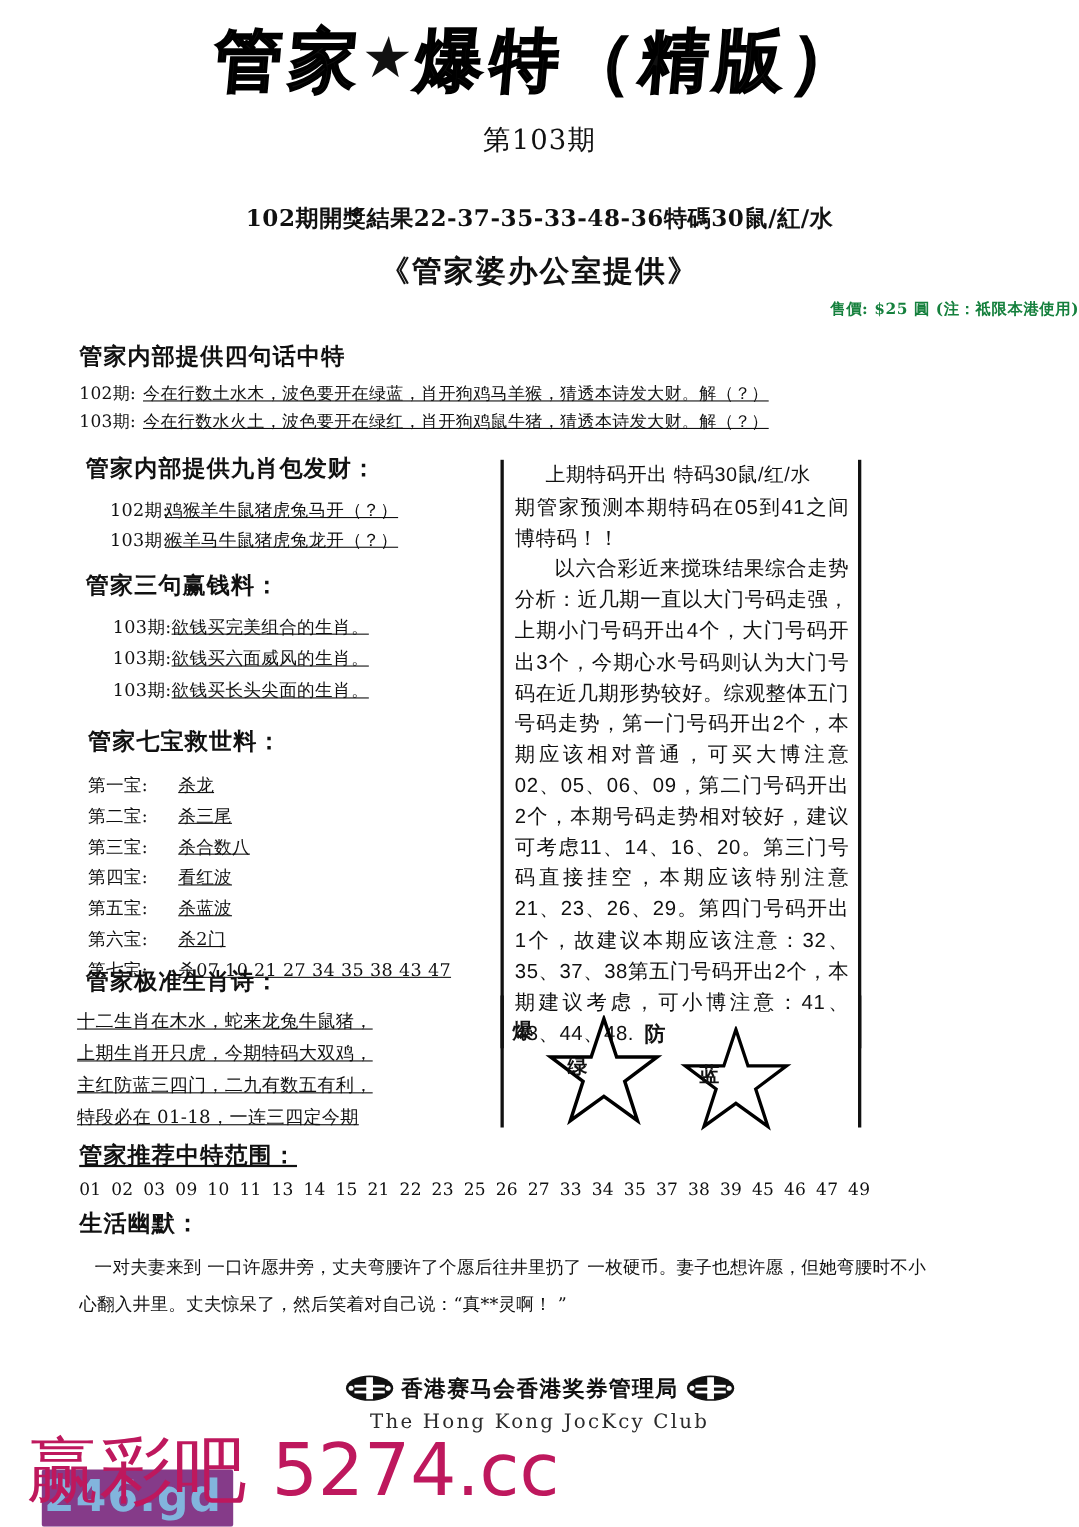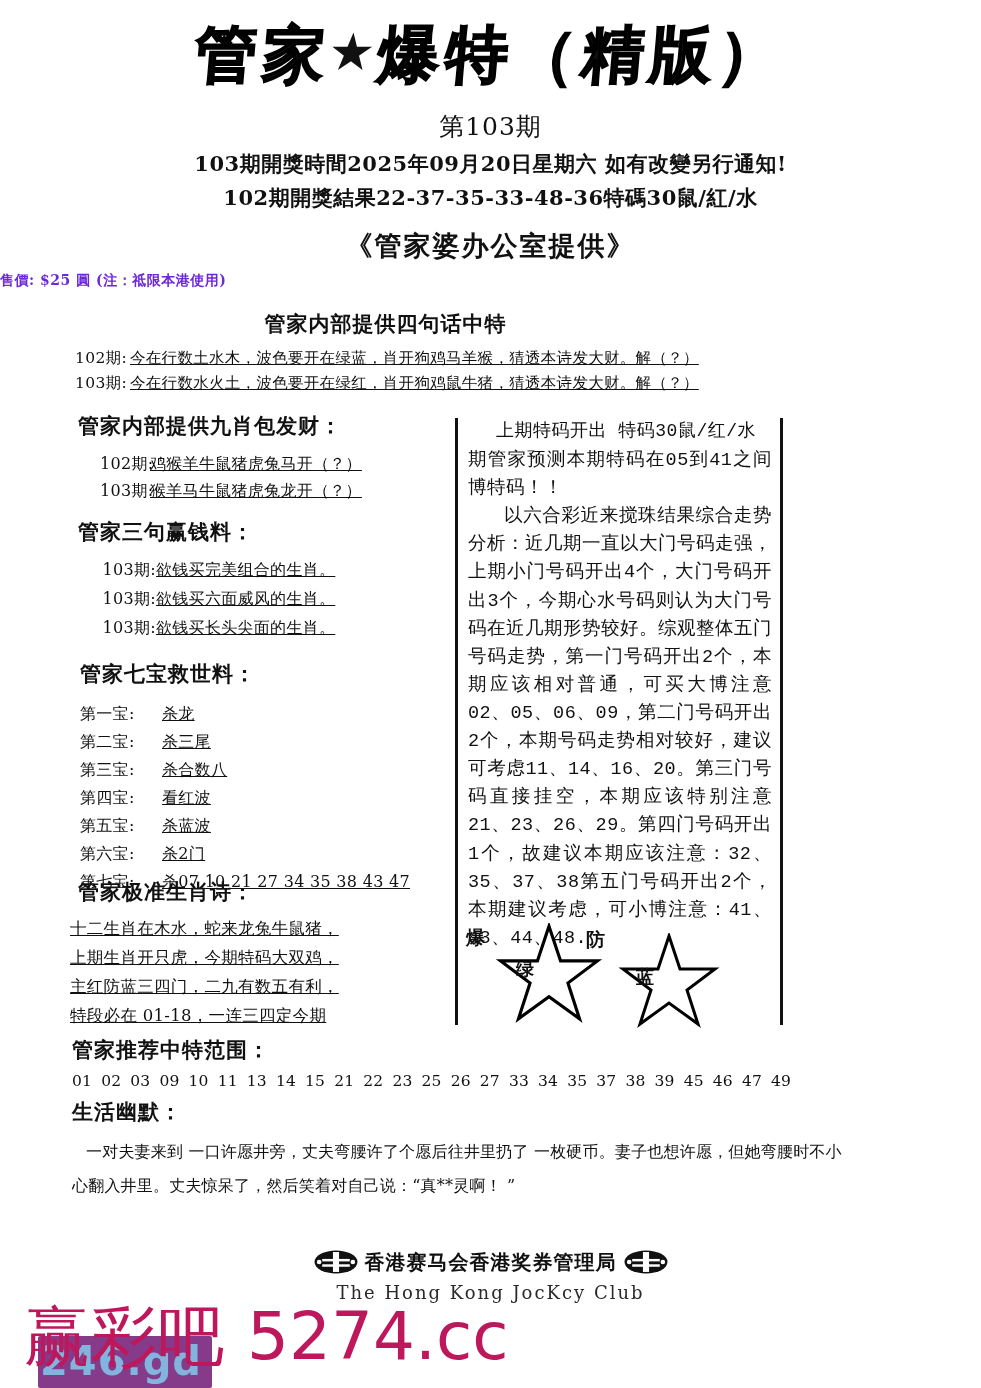--- a/index.html
+++ b/index.html
@@ -40,40 +40,40 @@
   }
   .meta.l1{top:150px;}
   .meta.l2{top:184px;}
 
   .provider{
     position:absolute;left:0;right:0;top:228px;text-align:center;
     font-family:Liberation Serif, serif;
     font-weight:bold;font-size:27px;letter-spacing:2px;
   }
   .price{
-    position:absolute;left:0;right:0;top:272px;text-align:left;
-    font-family:"DejaVu Serif","Liberation Serif",serif;
-    font-weight:bold;font-size:14px;letter-spacing:.5px;color:#6d28d9;
+    position:absolute;left:0;right:0;top:272px;text-align:right;
+    font-family:"DejaVu Serif","Liberation Serif",serif;
+    font-weight:bold;font-size:14px;letter-spacing:.5px;color:#15803d;
   }
 
   
   .h2{
     font-family:"DejaVu Serif","Liberation Serif",serif;
     font-weight:bold;font-size:21px;letter-spacing:1px;
   }
   .row{
     font-family:"DejaVu Serif","Liberation Serif",serif;
     font-size:15.5px;letter-spacing:.3px;white-space:nowrap;text-decoration:underline;
   }
   .row .lbl{display:inline-block;}
 
   
   .blk{position:absolute;}
 
-  #sec-four{left:72px;top:310px;text-align:center;}
+  #sec-four{left:72px;top:310px;}
   #sec-four .h2{margin-bottom:10px;}
   #sec-four .row{margin-bottom:4px;}
   #sec-four .row .lbl{width:58px;}
 
   #sec-nine{left:78px;top:412px;}
   #sec-nine .h2{margin-bottom:14px;}
   #sec-nine .row{margin-bottom:6px;font-size:16px;}
   #sec-nine .row .lbl{width:72px;padding-left:22px;box-sizing:border-box;}
 
   #sec-three{left:78px;top:518px;}
@@ -84,21 +84,21 @@
   #sec-seven{left:80px;top:648px;margin-top:12px;}
   #sec-seven .h2{margin-bottom:16px;}
   #sec-seven .row{margin-bottom:7px;font-size:16px;}
   #sec-seven .row .lbl{width:82px;}
 
   #sec-poem{left:70px;top:878px;}
   #sec-poem .h2{margin-bottom:12px;padding-left:8px;}
   #sec-poem .row{margin-bottom:7px;font-size:16.5px;}
 
   #sec-range{left:72px;top:1036px;}
-  #sec-range .h2{margin-bottom:8px;}
+  #sec-range .h2{margin-bottom:8px;text-decoration:underline;}
   #sec-range .nums{
     font-family:"DejaVu Serif","Liberation Serif",serif;
     font-size:15.5px;letter-spacing:.2px;white-space:nowrap;
   }
   #sec-range .nums span{margin-right:9px;}
 
   #sec-humor{left:72px;top:1098px;width:880px;}
   #sec-humor .h2{margin-bottom:12px;}
   #sec-humor p{
     margin:0 0 6px 0;
@@ -106,21 +106,21 @@
     font-size:16px;line-height:1.75;letter-spacing:.2px;
   }
   #sec-humor p.indent{text-indent:14px;}
 
   
   #analysis{
     position:absolute;left:455px;top:418px;width:328px;
     box-sizing:border-box;
     border-left:3px solid #111;border-right:3px solid #111;
     padding:0 8px 0 10px;
-    font-family:Liberation Mono, monospace;
+    font-family:Liberation Sans, sans-serif;
   }
   #analysis .lead{
     font-size:18px;line-height:1.5;letter-spacing:.5px;
     text-indent:28px;margin-bottom:2px;
   }
   #analysis .body{
     font-size:18.5px;line-height:1.52;letter-spacing:.5px;
     text-align:justify;text-indent:36px;margin:0;
   }
 
@@ -179,21 +179,20 @@
 </head>
 <body>
 
 <div class="page">
 
   <div class="title-row">
     <span>管家</span><span class="star-glyph">★</span><span>爆特（精版）</span>
   </div>
 
   <div class="issue-line">第103期</div>
-  <div class="meta l1">103期開獎時間2025年09月20日星期六 如有改變另行通知!</div>
   <div class="meta l2">102期開獎結果22-37-35-33-48-36特碼30鼠/紅/水</div>
   <div class="provider">《管家婆办公室提供》</div>
   <div class="price">售價: $25 圓 (注：祗限本港使用)</div>
 
   <div class="blk" id="sec-four">
     <div class="h2">管家内部提供四句话中特</div>
     <div class="row">
       <span class="lbl">102期:</span><span>今在行数土水木，波色要开在绿蓝，肖开狗鸡马羊猴，猜透本诗发大财。解（？）</span>
     </div>
     <div class="row">

